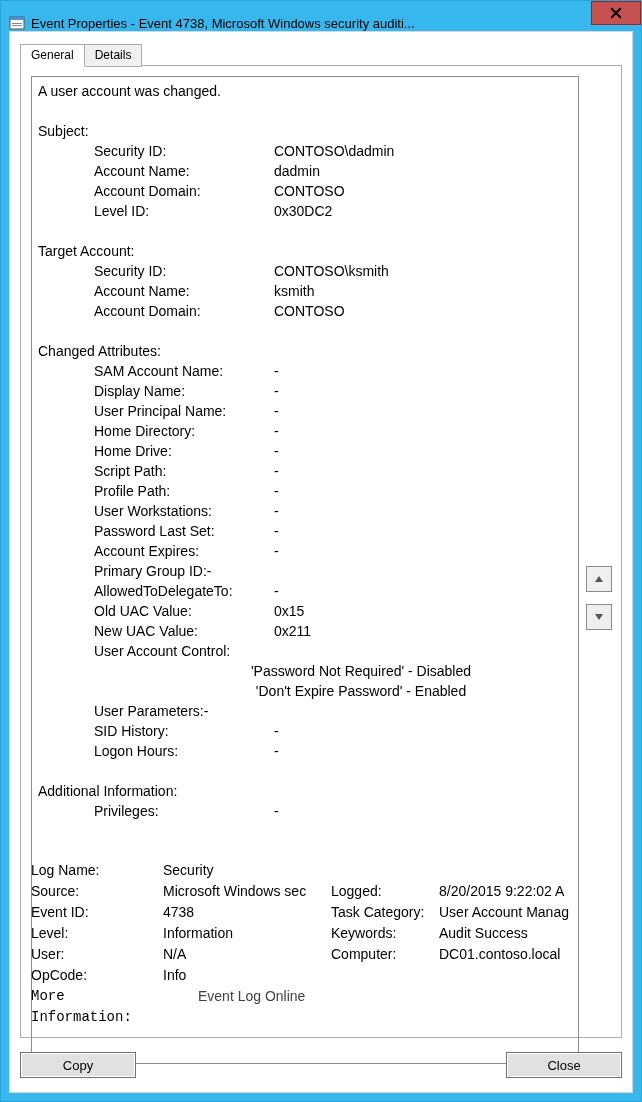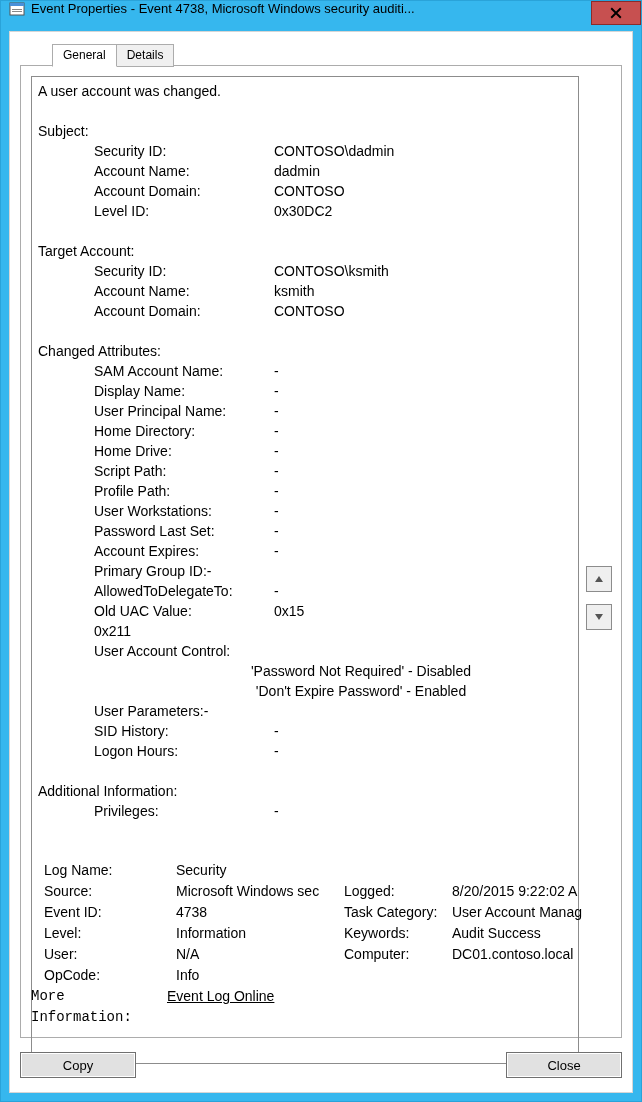--- a/index.html
+++ b/index.html
@@ -17,21 +17,21 @@
     box-sizing: border-box;
     width: 642px;
     height: 1102px;
     border: 1px solid #2aa3d9;
     background: #36b7ee;
     position: relative;
   }
   .titlebar {
     height: 30px;
     display: flex;
-    align-items: flex-start;
+    align-items: flex-end;
     background: #36b7ee;
     color: #000;
     position: relative;
   }
   .titlebar .app-icon {
     width: 16px;
     height: 16px;
     margin: 0 6px 0 8px;
     display: inline-block;
   }
@@ -83,21 +83,20 @@
     padding: 3px 10px 4px 10px;
     font-size: 12px;
     margin-right: 0;
     position: relative;
   }
   .tab + .tab { border-left: none; }
   .tab.active {
     background: #fff;
     border-bottom: 1px solid #fff;
     z-index: 3;
-    margin-left: 32px;
   }
   .tabpage {
     position: absolute;
     top: 33px;
     left: 10px;
     right: 10px;
     bottom: 54px;
     border: 1px solid #acacac;
     background: #fff;
   }
@@ -152,30 +151,30 @@
   
   .meta {
     position: absolute;
     top: 794px;
     left: 10px;
     right: 10px;
     font-size: 14px;
     line-height: 21px;
   }
   .meta-row { display: flex; }
-  .meta-l-label { width: 132px; flex: none; margin-left: 13px; }
+  .meta-l-label { width: 132px; flex: none; }
   .meta-l-value { width: 168px; flex: none; white-space: nowrap; overflow: hidden; }
   .meta-r-label { width: 108px; flex: none; white-space: nowrap; overflow: hidden; }
   .meta-r-value { flex: 1; white-space: nowrap; overflow: hidden; }
   .more-info-row { display: flex; width: 100%;}
   .more-info-label { width: 136px; flex: none; font-family: Liberation Mono, monospace;}
   .link {
-    color: #000000;
-    text-decoration: underline;
+    color: #404040;
     cursor: pointer;
+    margin-left: 31px;
   }
 
   
   .buttons {
     position: absolute;
     left: 10px;
     right: 10px;
     bottom: 14px;
     display: flex;
     justify-content: space-between;
@@ -317,20 +316,21 @@
           </div>
         <div class="row indent1">
             <span class="label-col">AllowedToDelegateTo:</span>
             <span class="value-col">-</span>
           </div>
         <div class="row indent1">
             <span class="label-col">Old UAC Value:</span>
             <span class="value-col">0x15</span>
           </div>
         <div class="row indent1">
+            <span class="label-col">New UAC Value:</span>
             <span class="value-col">0x211</span>
           </div>
         <div class="row indent1">
             <span>User Account Control:</span>
           </div>
         <div class="row indent2">
             <span>'Password Not Required' - Disabled</span>
           </div>
         <div class="row indent2">
             <span>'Don't Expire Password' - Enabled</span>

